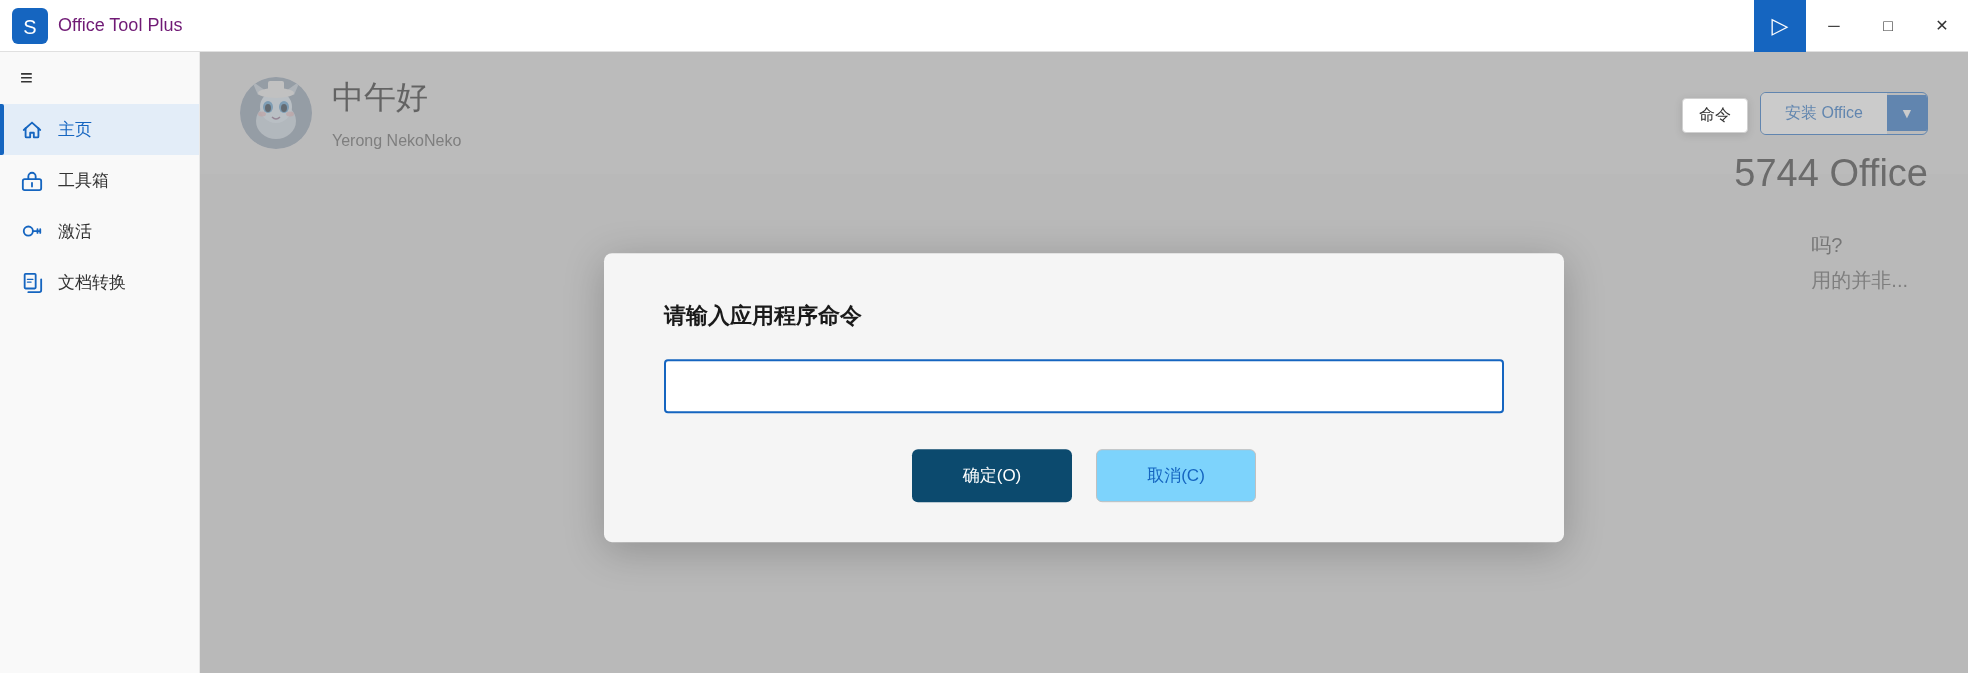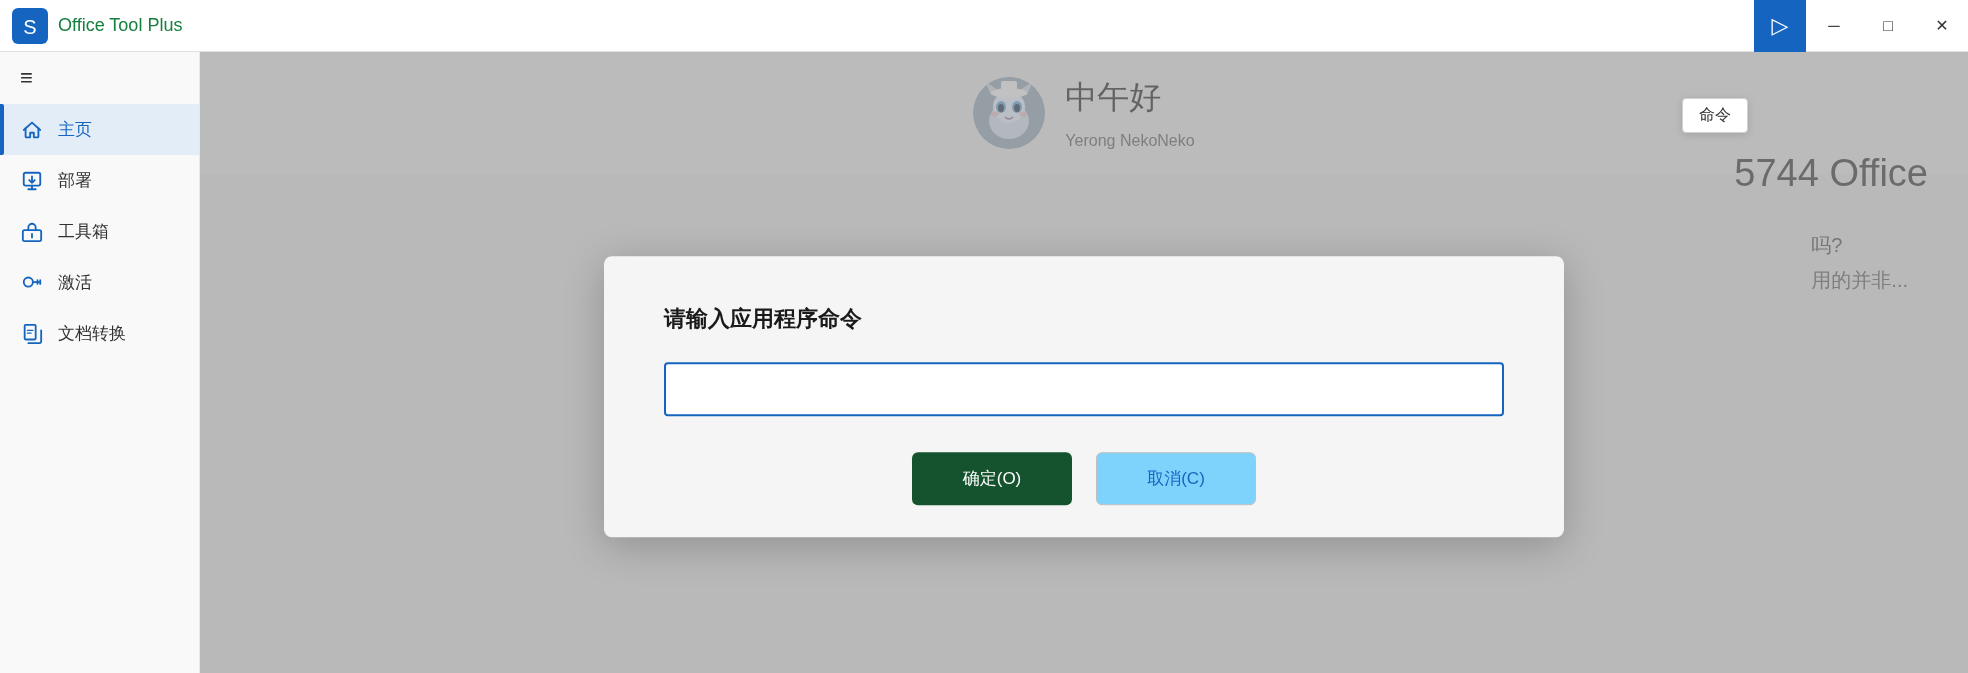--- a/index.html
+++ b/index.html
@@ -25,21 +25,21 @@
     }
     .title-bar-logo {
       width: 36px;
       height: 36px;
       margin-right: 10px;
       flex-shrink: 0;
     }
     .title-bar-title {
       font-size: 18px;
       font-weight: 400;
-      color: #15803d;
+      color: #701a75;
       flex: 1;
     }
     .title-bar-controls {
       display: flex;
       align-items: center;
       gap: 2px;
     }
     .command-btn {
       display: flex;
       align-items: center;
@@ -150,21 +150,20 @@
       overflow: hidden;
     }
 
     
     .content-header {
       display: flex;
       align-items: center;
       justify-content: space-between;
       padding: 24px 40px;
       background: rgba(220,220,220,0.8);
-      flex-direction: column;
     }
     .user-info {
       display: flex;
       align-items: center;
       gap: 20px;
     }
     .avatar {
       width: 72px;
       height: 72px;
       border-radius: 50%;
@@ -226,21 +225,21 @@
     
     .dialog {
       position: absolute;
       top: 50%;
       left: 50%;
       transform: translate(-50%, -38%);
       background: #f5f5f5;
       border-radius: 8px;
       box-shadow: 0 8px 40px rgba(0,0,0,0.22);
       width: 960px;
-      padding: 48px 60px 32px 60px;
+      padding: 48px 60px 40px 60px;
       z-index: 100;
     }
     .dialog-title {
       font-size: 22px;
       font-weight: 600;
       color: #1a1a1a;
       margin-bottom: 28px;
     }
     .dialog-input {
       width: 100%;
@@ -252,21 +251,21 @@
       background: white;
       color: #333;
     }
     .dialog-buttons {
       display: flex;
       justify-content: center;
       gap: 24px;
       margin-top: 36px;
     }
     .btn-confirm {
-      background: #14532d;
+      background: #0c4a6e;
       color: white;
       border: none;
       border-radius: 6px;
       padding: 14px 48px;
       font-size: 17px;
       cursor: pointer;
       min-width: 160px;
     }
     .btn-cancel {
       background: #7dd3fc;
@@ -324,30 +323,20 @@
     <div class="sidebar-item active">
       <span class="sidebar-icon">
         <svg width="22" height="22" viewBox="0 0 24 24" fill="none">
           <path d="M3 12L12 4l9 8" stroke="#1565c0" stroke-width="2" stroke-linecap="round"></path>
           <path d="M5 10v9a1 1 0 001 1h4v-5h4v5h4a1 1 0 001-1v-9" stroke="#1565c0" stroke-width="2" stroke-linecap="round" stroke-linejoin="round"></path>
         </svg>
       </span>
       <span>主页</span>
     </div>
 
-    <div class="sidebar-item">
-      <span class="sidebar-icon">
-        <svg width="22" height="22" viewBox="0 0 24 24" fill="none">
-          <rect x="3" y="3" width="18" height="14" rx="2" stroke="#1565c0" stroke-width="2"></rect>
-          <path d="M8 21h8M12 17v4" stroke="#1565c0" stroke-width="2" stroke-linecap="round"></path>
-          <path d="M9 11l3 3 3-3M12 7v7" stroke="#1565c0" stroke-width="2" stroke-linecap="round" stroke-linejoin="round"></path>
-        </svg>
-      </span>
-      <span>部署</span>
-    </div>
 
     <div class="sidebar-item">
       <span class="sidebar-icon">
         <svg width="22" height="22" viewBox="0 0 24 24" fill="none">
           <rect x="2" y="10" width="20" height="12" rx="2" stroke="#1565c0" stroke-width="2"></rect>
           <path d="M8 10V7a4 4 0 018 0v3" stroke="#1565c0" stroke-width="2"></path>
           <path d="M12 14v4" stroke="#1565c0" stroke-width="2" stroke-linecap="round"></path>
         </svg>
       </span>
       <span>工具箱</span>
@@ -402,20 +391,24 @@
 
             <ellipse cx="36" cy="16" rx="18" ry="5" fill="#e8e8e8"></ellipse>
             <rect x="28" y="4" width="16" height="14" rx="2" fill="#e8e8e8"></rect>
           </svg>
         </div>
         <div class="user-text">
           <div class="greeting">中午好</div>
           <div class="username">Yerong NekoNeko</div>
         </div>
       </div>
+      <div class="install-office-btn">
+        <button class="install-office-main">安装 Office</button>
+        <div class="install-office-arrow">▼</div>
+      </div>
     </div>
 
     <div style="position:absolute; right:60px; top:180px;">
       <div style="font-size:20px; color:#444;">吗?</div>
       <div style="font-size:20px; color:#555; margin-top:8px;">用的并非...</div>
     </div>
 
     <div class="office-card-area">
       <div class="office-version">5744 Office</div>
     </div>

